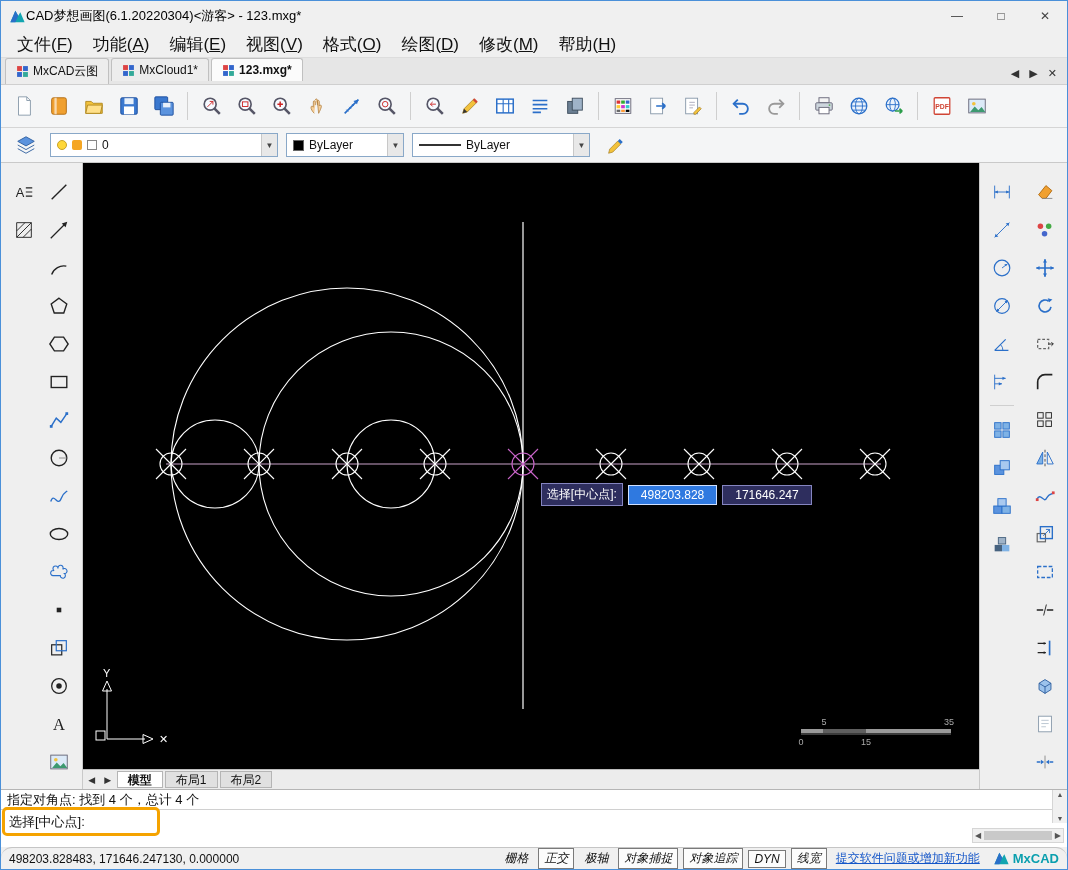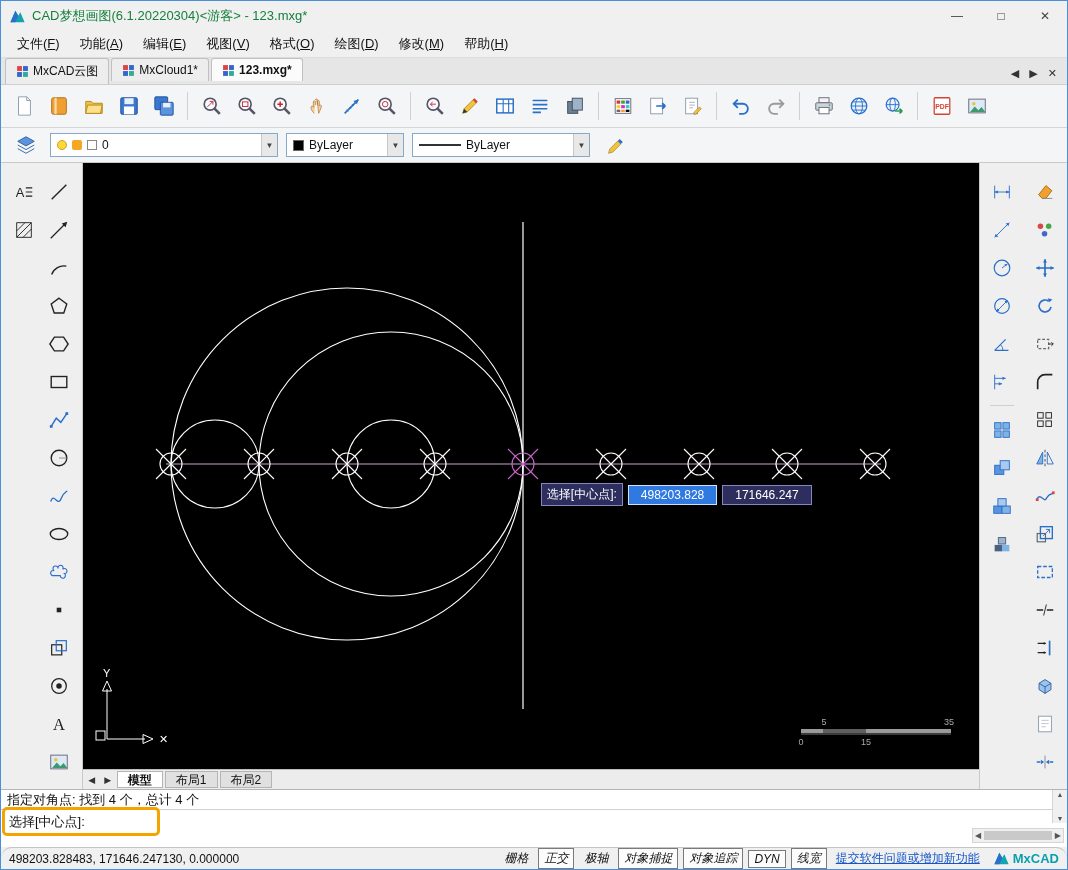--- a/index.html
+++ b/index.html
@@ -1,24 +1,24 @@
 <!DOCTYPE html>
 <html><head>
 <meta charset="utf-8">
 <style>
 *{box-sizing:border-box;margin:0;padding:0;}
 html,body{width:1068px;height:870px;}
 body{font-family:"Liberation Sans","DejaVu Sans",sans-serif;font-size:13px;color:#111;background:#fff;overflow:hidden;}
 .window{width:1068px;height:870px;border:1px solid #4a90d9;display:flex;flex-direction:column;background:#f0f0f0;}
 .titlebar{height:30px;background:#f0f0f0;display:flex;align-items:center;padding-left:8px;flex:0 0 auto;}
-.titlebar .title{margin-left:6px;font-size:13px;color:#15803d;}
+.titlebar .title{font-size:13px;color:#000000;}
 .win-controls{margin-left:auto;display:flex;height:100%;}
 .win-btn{width:44px;display:flex;align-items:center;justify-content:center;font-size:12px;color:#444;}
 .menubar{height:27px;background:#f0f0f0;display:flex;align-items:center;padding-left:6px;border-bottom:1px solid #ddd;flex:0 0 auto;}
-.menu-item{padding:3px 10px;font-size:13px;}
+.menu-item{padding:3px 10px;font-size:17px;}
 .doc-tabs-row{height:27px;background:#e6e6e6;display:flex;align-items:flex-end;padding-left:4px;border-bottom:1px solid #cfcfcf;flex:0 0 auto;}
 .doc-tabs-list{display:flex;align-items:flex-start;}
 .doc-tab{display:flex;align-items:center;gap:4px;padding:4px 10px;font-size:12px;border:1px solid #c0c0c0;border-bottom:none;background:#ededed;border-radius:3px 3px 0 0;margin-right:2px;}
 .doc-tab.active{background:#fbfbfb;font-weight:bold;}
 .tab-ic svg{width:13px;height:13px;display:block;}
 .tab-controls{margin-left:auto;display:flex;align-items:center;gap:10px;padding:0 10px 4px;font-size:11px;color:#333;}
 .toolbar{height:43px;background:#f4f5f6;display:flex;align-items:center;padding:0 6px;border-bottom:1px solid #d5d5d5;gap:2px;flex:0 0 auto;}
 .icon-btn{width:33px;height:33px;display:flex;align-items:center;justify-content:center;border-radius:3px;}
 .toolbar .icon-sep{width:1px;height:28px;background:#cfcfcf;margin:0 5px;}
 .tool-col .icon-sep,.right-strip .icon-sep{width:24px;height:1px;background:#cfcfcf;margin:2px 0;}

